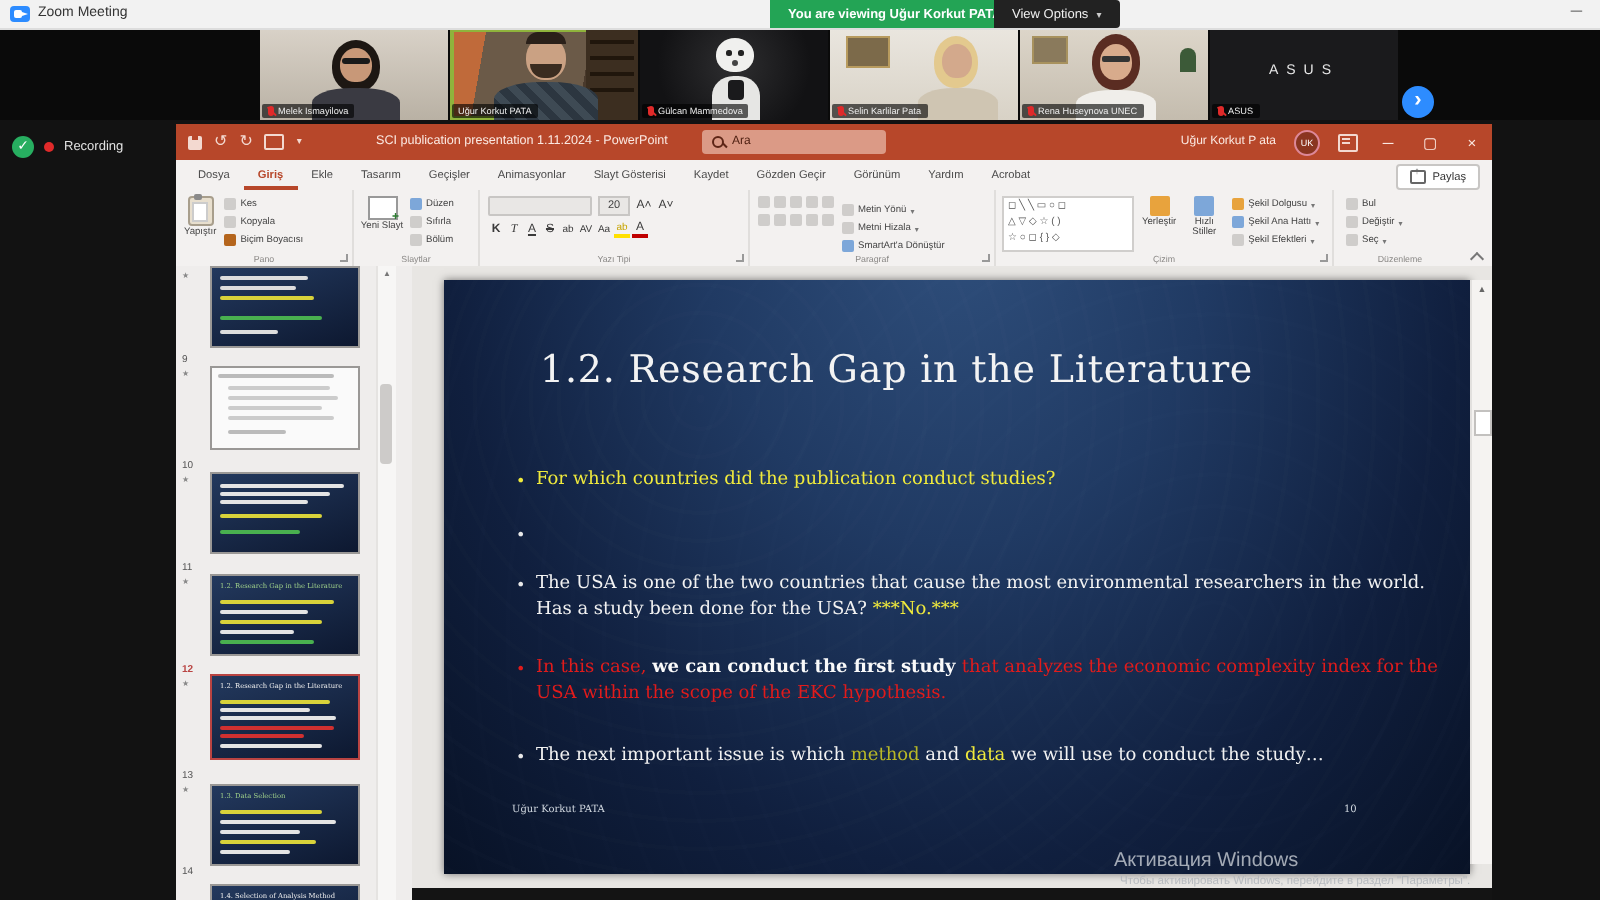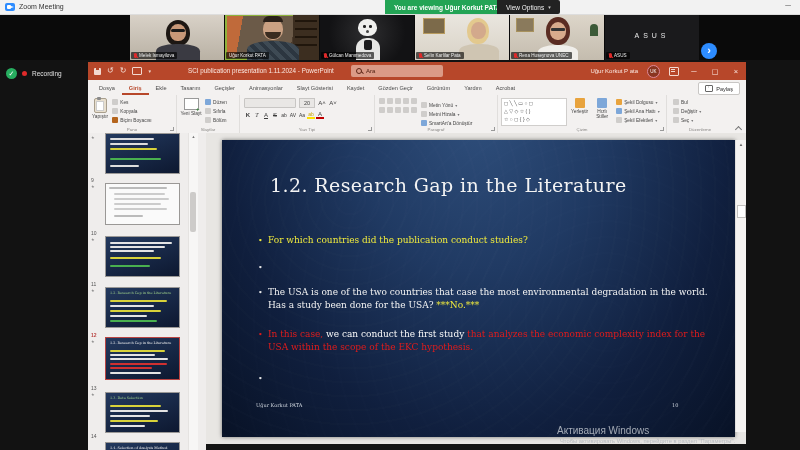--- a/index.html
+++ b/index.html
@@ -120,21 +120,21 @@
   .slide{position:absolute;left:16px;top:7px;width:513px;height:297px;
     background:radial-gradient(ellipse at 50% -10%, #2f4f7c 0%, #203a63 35%, #101f3e 70%, #081226 100%);
     box-shadow:0 0 4px rgba(0,0,0,.5);} 
   .slide::after{content:'';position:absolute;inset:0;opacity:.18;pointer-events:none;
     background:repeating-radial-gradient(circle at 25% 20%, rgba(255,255,255,.05) 0 2px, transparent 2px 14px),
                repeating-radial-gradient(circle at 75% 60%, rgba(255,255,255,.04) 0 2px, transparent 2px 16px);}
   .stitle{position:absolute;left:48px;top:34px;font-family:"DejaVu Serif",serif;font-size:19px;color:#f3f3f3;letter-spacing:.4px;}
   .sbullets{position:absolute;left:36px;top:94px;right:16px;font-family:"DejaVu Serif",serif;font-size:9px;line-height:13px;}
   .sb{display:flex;gap:6px;}
   .mk{flex:none;width:4px;font-size:8px;}
-  .c-w{color:#f2f2f2;} .c-y{color:#f0ea3c;} .c-r{color:#e01b1b;} .c-o{color:#b8b826;} .c-wb{color:#fafafa;font-weight:normal;}
+  .c-w{color:#f2f2f2;} .c-y{color:#f0ea3c;} .c-r{color:#e01b1b;} .c-o{color:#b8b826;} .c-wb{color:#fafafa;font-weight:bold;}
   .mk-w{color:#e8e8e8;} .mk-y{color:#f0ea3c;} .mk-r{color:#e01b1b;}
   .sfoot{position:absolute;left:34px;top:262px;font-size:5px;color:#cfd6de;font-family:"DejaVu Serif",serif;}
   .spage{position:absolute;left:450px;top:262px;font-size:5px;color:#cfd6de;font-family:"DejaVu Serif",serif;}
 
   
   .wm1{position:absolute;left:557px;top:425px;font-size:10px;color:rgba(205,210,216,.78);z-index:40;white-space:nowrap;}
   .wm2{position:absolute;left:560px;top:438px;font-size:5.8px;color:rgba(175,180,186,.85);z-index:40;white-space:nowrap;}
 
   .collapse-rib{position:absolute;right:5px;bottom:3px;width:6px;height:4px;}
   .collapse-rib::after{content:'';position:absolute;left:1px;top:1px;width:4px;height:4px;border-left:1px solid #777;border-top:1px solid #777;transform:rotate(45deg);}
@@ -545,28 +545,29 @@
           <div class="sbullets">
             <div class="sb">
               <span class="mk mk-y">•</span>
               <span><span class="c-y">For which countries did the publication conduct studies?</span></span>
             </div>
             <div class="sb" style="margin-top:14px;">
               <span class="mk mk-w">•</span>
             </div>
             <div class="sb" style="margin-top:12px;">
               <span class="mk mk-w">•</span>
-              <span><span class="c-w">The USA is one of the two countries that case the most environmental degradation in the world. Has a study been done for the USA? </span><span class="c-y">***No.***</span></span>
+              <span><span class="c-w">The USA is one of the two countries that cause the most environmental researchers in the world. Has a study been done for the USA? </span><span class="c-y">***No.***</span></span>
             </div>
             <div class="sb" style="margin-top:16px;">
               <span class="mk mk-r">•</span>
               <span><span class="c-r">In this case, </span><span class="c-wb">we can conduct the first study </span><span class="c-r">that analyzes the economic complexity index for the USA within the scope of the EKC hypothesis.</span></span>
             </div>
             <div class="sb" style="margin-top:18px;">
               <span class="mk mk-w">•</span>
+              <span><span class="c-w">The next important issue is which </span><span class="c-o">method</span><span class="c-w"> and </span><span class="c-y">data</span><span class="c-w"> we will use to conduct the study…</span></span>
             </div>
           </div>
           <div class="sfoot">Uğur Korkut PATA</div>
           <div class="spage">10</div>
         </div>
 
         <div class="vscroll">
           <div class="up">▲</div>
           <div class="th"></div>
         </div>

